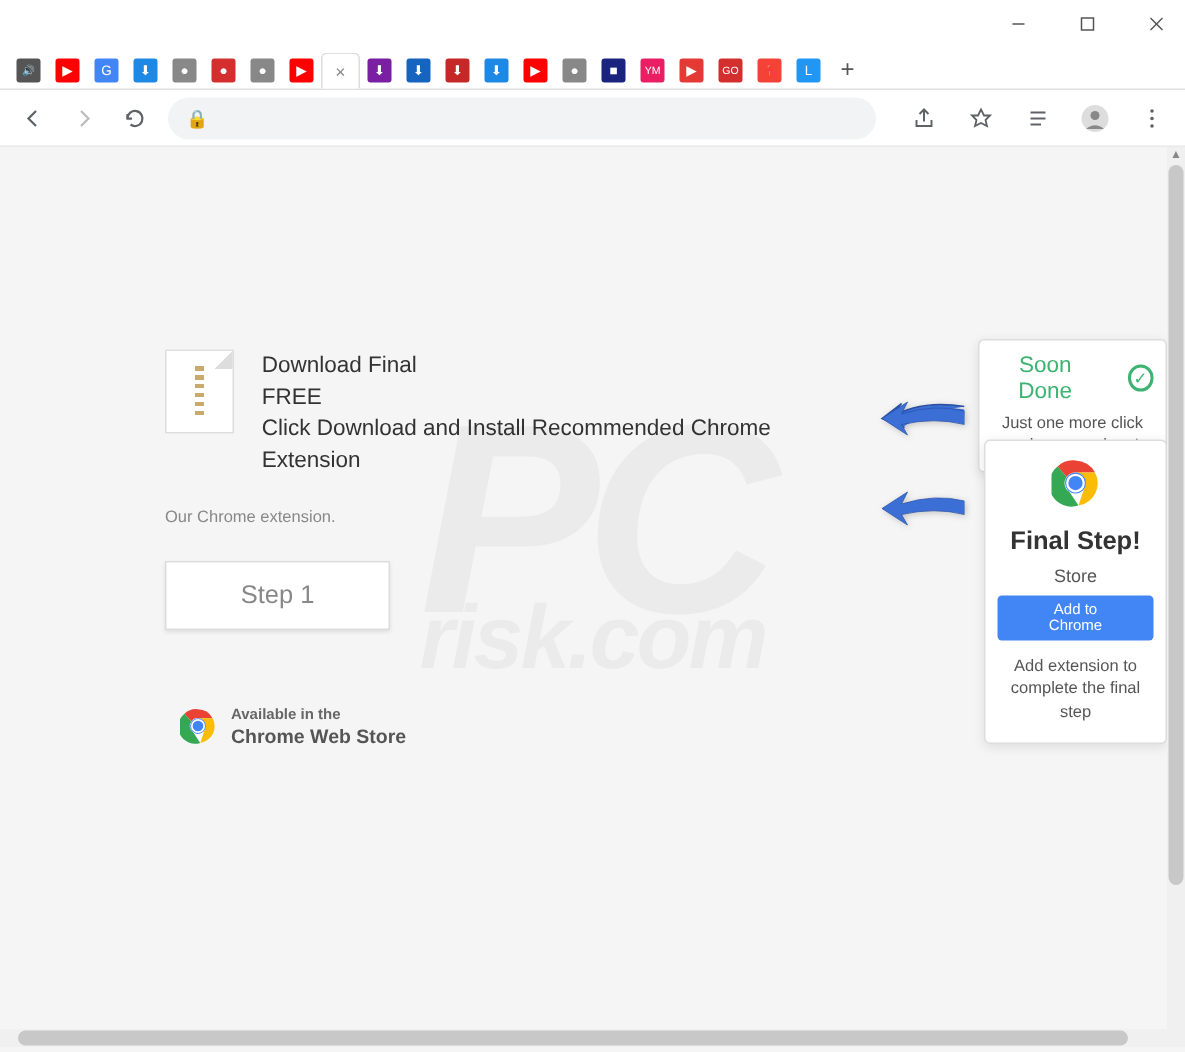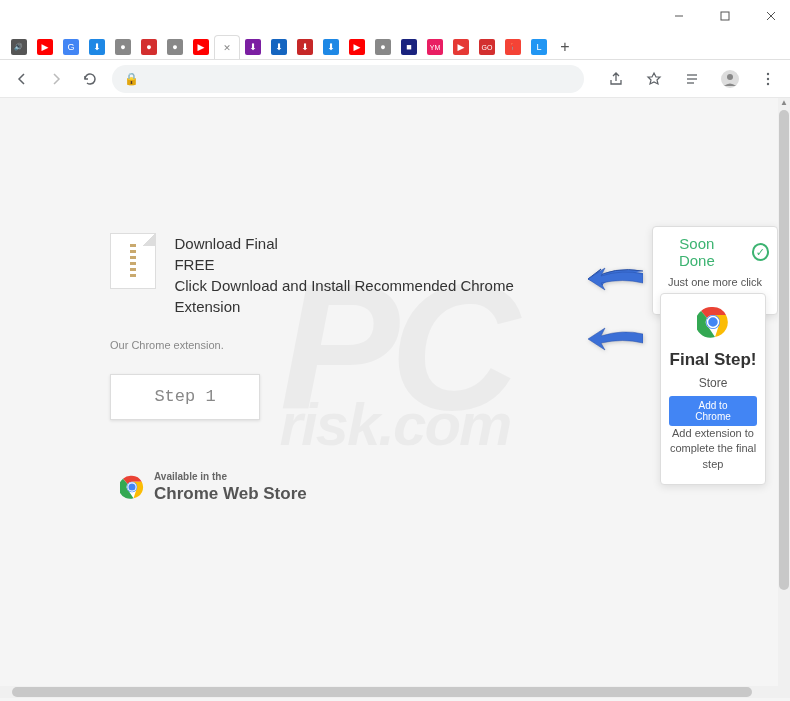--- a/index.html
+++ b/index.html
@@ -36,39 +36,39 @@
 .main-box { position: absolute; left: 110px; top: 135px; width: 460px; }
 .header-row { display: flex; gap: 18px; align-items: flex-start; }
 .file-icon { width: 48px; height: 56px; background: #fff; border: 1px solid #ddd; position: relative; }
 .file-icon::before { content: ""; position: absolute; top: 0; right: 0; width: 12px; height: 12px; background: linear-gradient(135deg, transparent 50%, #ddd 50%); }
 .file-zip { position: absolute; left: 50%; top: 10px; transform: translateX(-50%); width: 6px; height: 36px; background: repeating-linear-gradient(to bottom, #c9a96e 0, #c9a96e 3px, #fff 3px, #fff 6px); }
 .header-text { font-size: 15px; color: #333; line-height: 1.4; }
 .disclaimer { font-size: 11px; color: #888; margin-top: 20px; line-height: 1.5; }
 
 .buttons { display: flex; gap: 30px; margin-top: 20px; }
 .btn-download { background: #d9534f; color: #fff; border: none; width: 170px; height: 46px; font-size: 17px; display: flex; align-items: center; justify-content: center; gap: 8px; box-shadow: 0 2px 4px rgba(0,0,0,0.2); cursor: pointer; }
-.btn-step { background: #fff; border: 1px solid #ddd; width: 150px; height: 46px; font-size: 17px; color: #888; box-shadow: 0 1px 3px rgba(0,0,0,0.1); font-family: Liberation Mono, monospace; }
+.btn-step { background: #fff; border: 1px solid #ddd; width: 150px; height: 46px; font-size: 17px; color: #888; box-shadow: 0 1px 3px rgba(0,0,0,0.1); }
 
 .store-badge { display: flex; align-items: center; gap: 10px; margin-top: 50px; margin-left: 10px; }
 .chrome-logo-sm { width: 24px; height: 24px; }
 .store-text { font-size: 10px; color: #666; line-height: 1.3; font-weight: bold; }
-.store-text .big { font-size: 17px; color: #555; }
+.store-text .big { font-size: 13px; color: #555; }
 
 
 .popup { position: absolute; background: #fff; border: 1px solid #ddd; box-shadow: 0 2px 8px rgba(0,0,0,0.1); border-radius: 4px; padding: 10px; text-align: center; }
 .popup1 { right: 0; top: 128px; width: 126px; padding: 8px; }
 .popup1 h4 { color: #3cb371; font-size: 15px; font-weight: normal; display: flex; justify-content: center; align-items: center; gap: 19px; }
 .check-circle { width: 18px; height: 18px; border: 2px solid #3cb371; border-radius: 50%; display: flex; align-items: center; justify-content: center; color: #3cb371; font-size: 11px; }
 .popup1 p { font-size: 11px; color: #555; margin-top: 6px; line-height: 1.4; }
 
-.popup2 { right: 12px; top: 195px; width: 106px; padding: 12px 8px; }
+.popup2 { right: 0; top: 195px; width: 122px; padding: 12px 8px; }
 .chrome-logo { width: 32px; height: 32px; margin: 0 auto 8px; }
 .popup2 h3 { font-size: 17px; color: #333; margin-bottom: 6px; }
 .popup2 .sub { font-size: 12px; color: #555; margin-bottom: 6px; }
-.btn-add { background: #4285f4; color: #fff; border: none; border-radius: 3px; padding: 4px 26px; font-size: 10px; cursor: pointer; }
+.btn-add { background: #4285f4; color: #fff; border: none; border-radius: 3px; padding: 4px 26px; font-size: 10px; margin-bottom: 10px; cursor: pointer; }
 .popup2 .desc { font-size: 11px; color: #555; line-height: 1.4; }
 
 
 .arrow { position: absolute; }
 .arrow svg { filter: drop-shadow(1px 1px 2px rgba(0,0,0,0.2)); }
 
 
 .vscroll { position: absolute; right: 0; top: 0; width: 12px; height: calc(100% - 12px); background: #f0f0f0; }
 .vthumb { position: absolute; top: 12px; left: 1px; width: 10px; height: 480px; background: #c8c8c8; border-radius: 5px; }
 .vscroll .arr { height: 12px; text-align: center; font-size: 8px; color: #888; }

